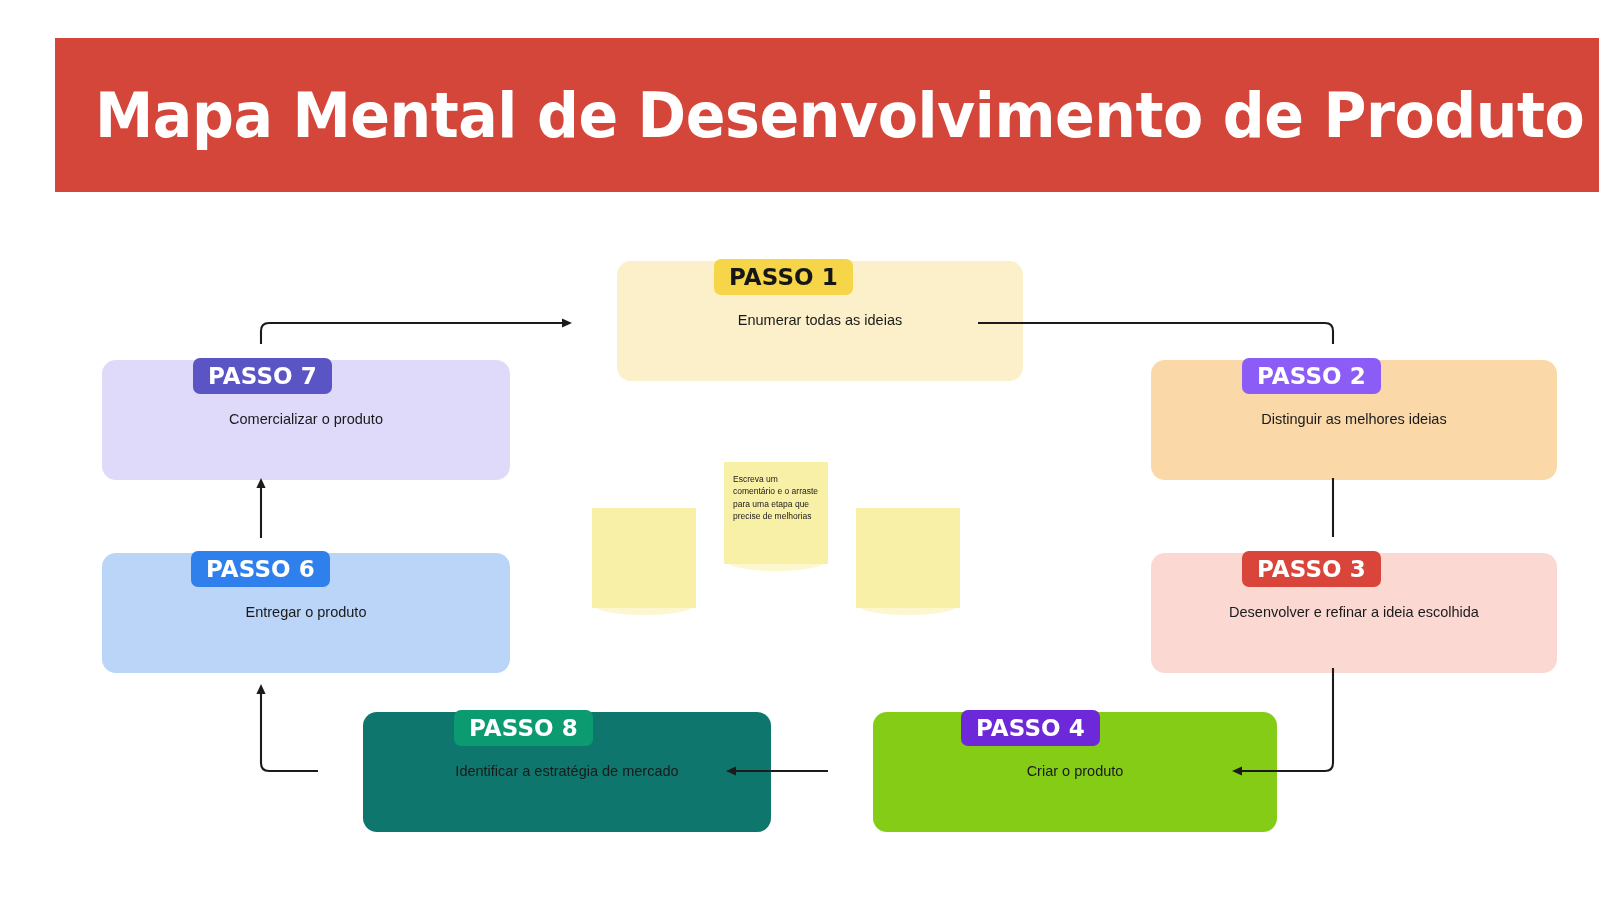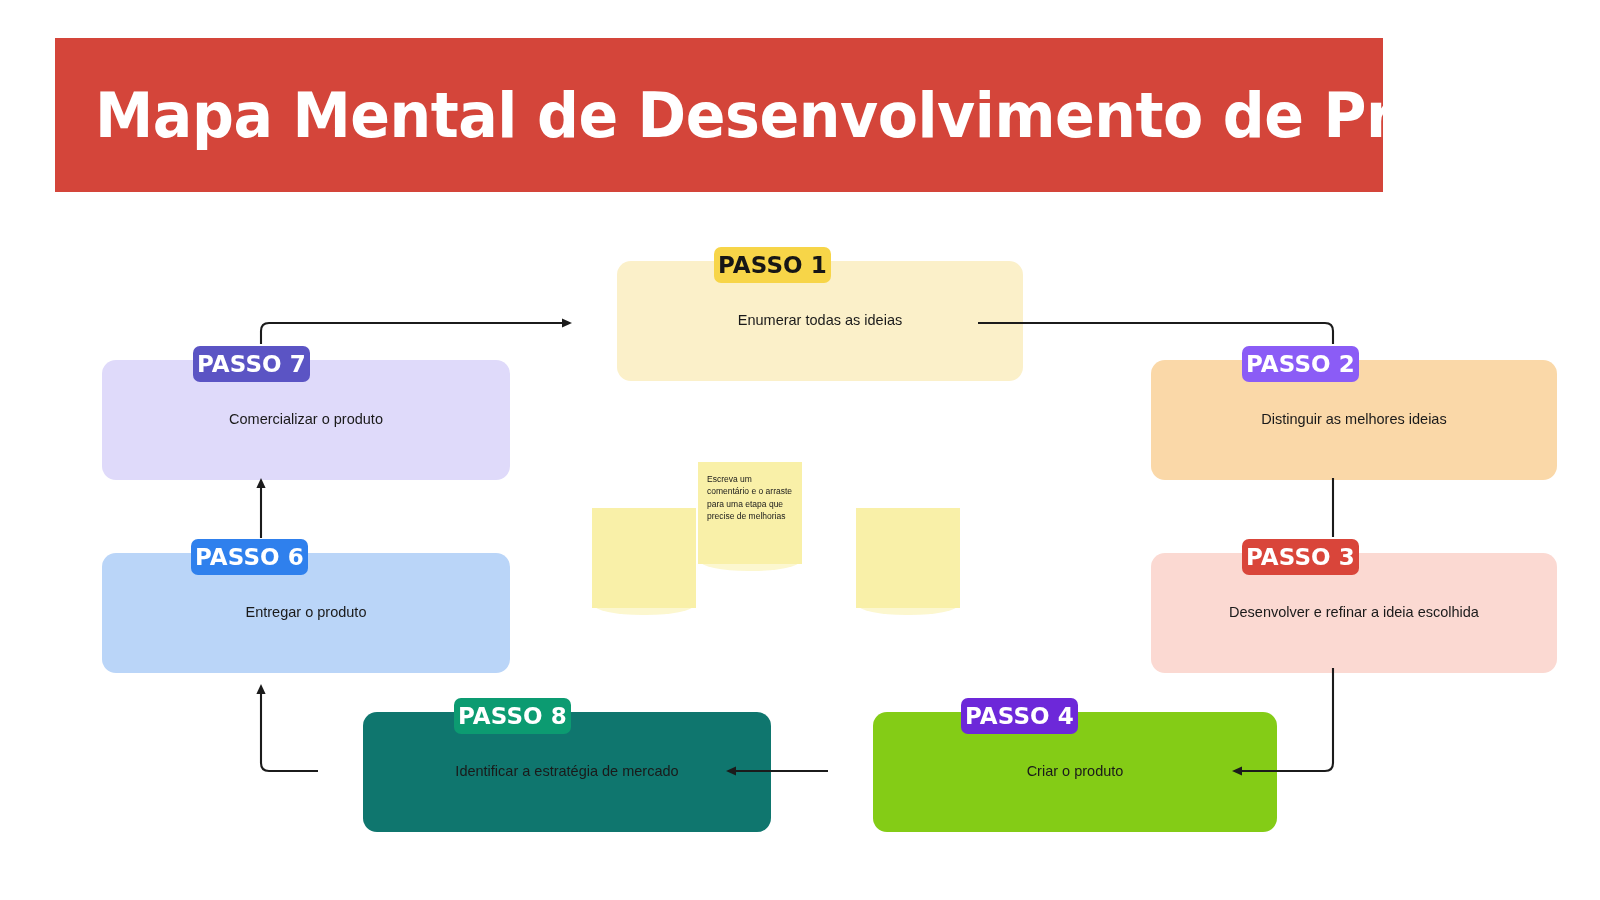--- a/index.html
+++ b/index.html
@@ -21,21 +21,21 @@
     left: 0; top: 0;
     width: 1600px;
     height: 900px;
   }
 
   
   .title-banner {
     position: absolute;
     left: 55px;
     top: 38px;
-    width: 1328px;
+    width: 1544px;
     height: 154px;
     background: #D4453A;
     display: flex;
     align-items: center;
     box-sizing: border-box;
     padding-left: 40px;
   }
   .title-text {
     color: #FFFFFF;
     font-family: "DejaVu Sans", sans-serif;
@@ -70,27 +70,27 @@
     font-size: 14.5px;
     color: #1A1A1A;
     text-align: center;
     line-height: 1.35;
     padding: 0 18px;
     position: relative;
     z-index: 2;
   }
   .step-badge {
     position: absolute;
-    top: 4px;
+    top: 16px;
     height: 36px;
     border-radius: 7px;
     display: flex;
     align-items: center;
     justify-content: center;
-    padding: 0 4px;
+    padding: 0 15px;
     font-family: "DejaVu Sans", sans-serif;
     font-weight: bold;
     font-size: 23px;
     letter-spacing: 0.1px;
     white-space: nowrap;
     z-index: 3;
     line-height: 1;
   }
 
   
@@ -214,21 +214,21 @@
     <div class="step-body" id="body-7" style="background: rgb(223, 218, 250);">
       <div class="step-label">Comercializar o produto</div>
     </div>
     <div class="step-badge" style="left: 136px; background: rgb(91, 84, 196); color: rgb(255, 255, 255);" id="badge-7">PASSO 7</div>
   </div>
 
   <div class="sticky" style="left: 592px; top: 508px; width: 104px; height: 100px; background: rgb(249, 240, 168);">
     <div class="sticky-text"></div>
   </div>
 
-  <div class="sticky" style="left: 698px; top: 462px; width: 104px; height: 102px; background: rgb(249, 240, 168);">
+  <div class="sticky" style="left: 724px; top: 462px; width: 104px; height: 102px; background: rgb(249, 240, 168);">
     <div class="sticky-text">Escreva um comentário e o arraste para uma etapa que precise de melhorias</div>
   </div>
 
   <div class="sticky" style="left: 856px; top: 508px; width: 104px; height: 100px; background: rgb(249, 240, 168);">
     <div class="sticky-text"></div>
   </div>
 
 </div>
 
 </body></html>

